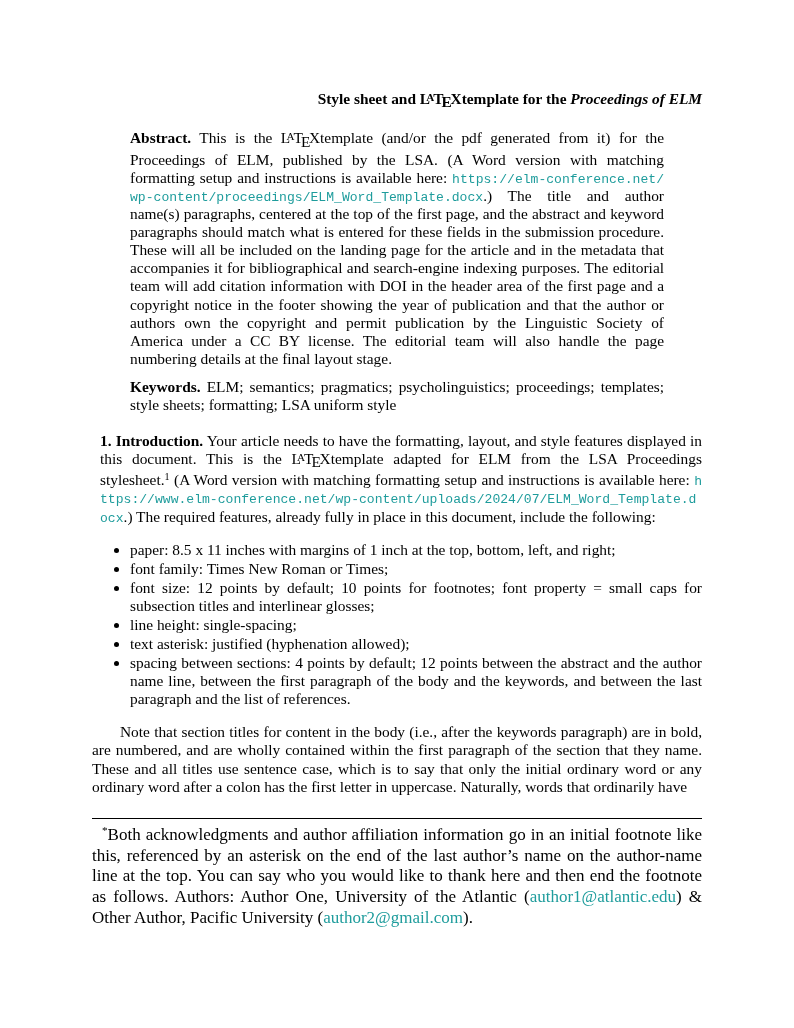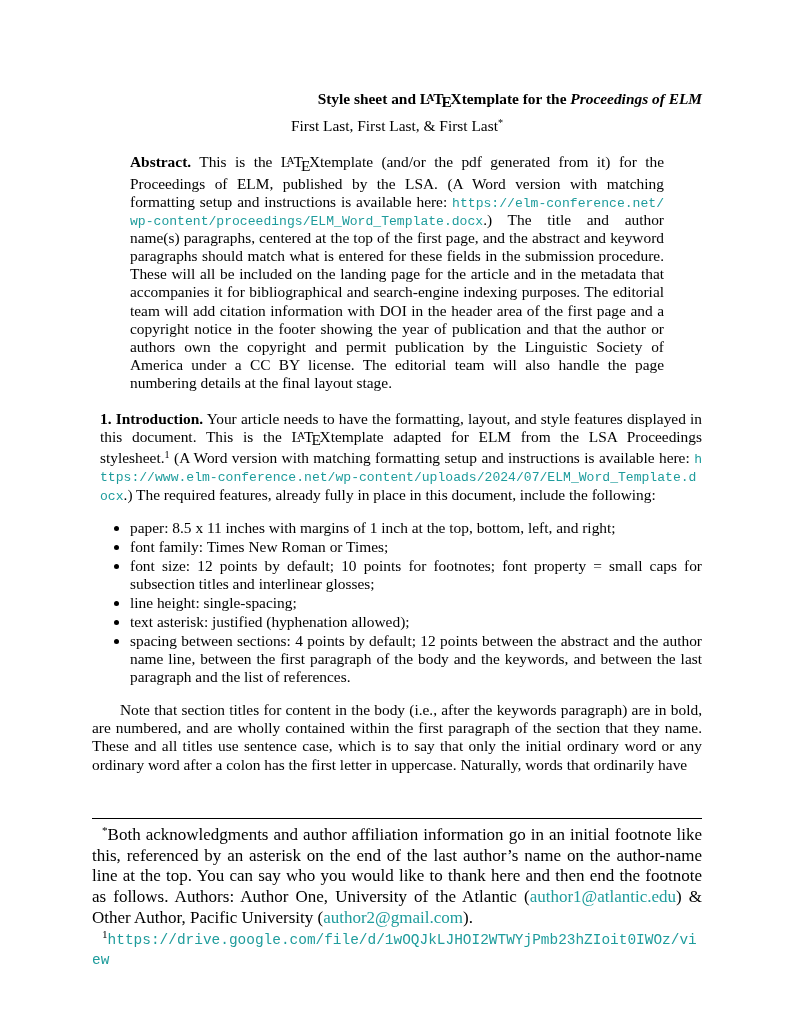--- a/index.html
+++ b/index.html
@@ -55,28 +55,28 @@
 </style>
 </head>
 <body>
 
 <div class="page">
 
   <div class="title">
     <span>Style sheet and </span><span><span>L</span><span class="latex-a">A</span><span>T</span><span class="latex-e">E</span><span>X</span></span><span>template for the </span><span class="it">Proceedings of ELM</span>
   </div>
 
-  <div class="authors">
-    <span>First Last, First Last, &amp; First Last</span><span class="sup">*</span>
-  </div>
 
   <p class="abstract">
     <span class="bold">Abstract.</span><span> This is the </span><span><span>L</span><span class="latex-a">A</span><span>T</span><span class="latex-e">E</span><span>X</span></span><span>template (and/or the pdf generated from it) for the Proceedings of ELM, published by the LSA. (A Word version with matching formatting setup and instructions is available here: </span><a class="mono-link">https://elm-conference.net/wp-content/proceedings/ELM_Word_Template.docx</a><span>.) The title and author name(s) paragraphs, centered at the top of the first page, and the abstract and keyword paragraphs should match what is entered for these fields in the submission procedure. These will all be included on the landing page for the article and in the metadata that accompanies it for bibliographical and search-engine indexing purposes. The editorial team will add citation information with DOI in the header area of the first page and a copyright notice in the footer showing the year of publication and that the author or authors own the copyright and permit publication by the Linguistic Society of America under a CC BY license. The editorial team will also handle the page numbering details at the final layout stage.</span>
   </p>
 
+  <p class="keywords">
+    <span class="bold">Keywords.</span><span> ELM; semantics; pragmatics; psycholinguistics; proceedings; templates; style sheets; formatting; LSA uniform style</span>
+  </p>
 
   <p class="section-p">
     <span class="bold">1. Introduction.</span><span> Your article needs to have the formatting, layout, and style features displayed in this document. This is the </span><span><span>L</span><span class="latex-a">A</span><span>T</span><span class="latex-e">E</span><span>X</span></span><span>template adapted for ELM from the LSA Proceedings stylesheet.</span><span class="sup">1</span><span> (A Word version with matching formatting setup and instructions is available here: </span><a class="mono-link">https://www.elm-conference.net/wp-content/uploads/2024/07/ELM_Word_Template.docx</a><span>.) The required features, already fully in place in this document, include the following:</span>
   </p>
 
   <ul class="features">
     <li>paper: 8.5 x 11 inches with margins of 1 inch at the top, bottom, left, and right;</li>
     <li>font family: Times New Roman or Times;</li>
     <li>font size: 12 points by default; 10 points for footnotes; font property = small caps for subsection titles and interlinear glosses;</li>
     <li>line height: single-spacing;</li>
@@ -84,18 +84,15 @@
     <li>spacing between sections: 4 points by default; 12 points between the abstract and the author name line, between the first paragraph of the body and the keywords, and between the last paragraph and the list of references.</li>
   </ul>
 
   <p class="indent-p">Note that section titles for content in the body (i.e., after the keywords paragraph) are in bold, are numbered, and are wholly contained within the first paragraph of the section that they name. These and all titles use sentence case, which is to say that only the initial ordinary word or any ordinary word after a colon has the first letter in uppercase. Naturally, words that ordinarily have</p>
 
   <div class="footnotes">
     <hr class="fn-rule">
     <p class="fn">
       <span class="sup">*</span><span>Both acknowledgments and author affiliation information go in an initial footnote like this, referenced by an asterisk on the end of the last author’s name on the author-name line at the top. You can say who you would like to thank here and then end the footnote as follows. Authors: Author One, University of the Atlantic (</span><a class="email-link">author1@atlantic.edu</a><span>) &amp; Other Author, Pacific University (</span><a class="email-link">author2@gmail.com</a><span>).</span>
     </p>
-    <p class="fn">
-      <span class="sup">1</span><a class="mono-link">https://drive.google.com/file/d/1wOQJkLJHOI2WTWYjPmb23hZIoit0IWOz/view</a>
-    </p>
   </div>
 
 </div>
 
 </body></html>

